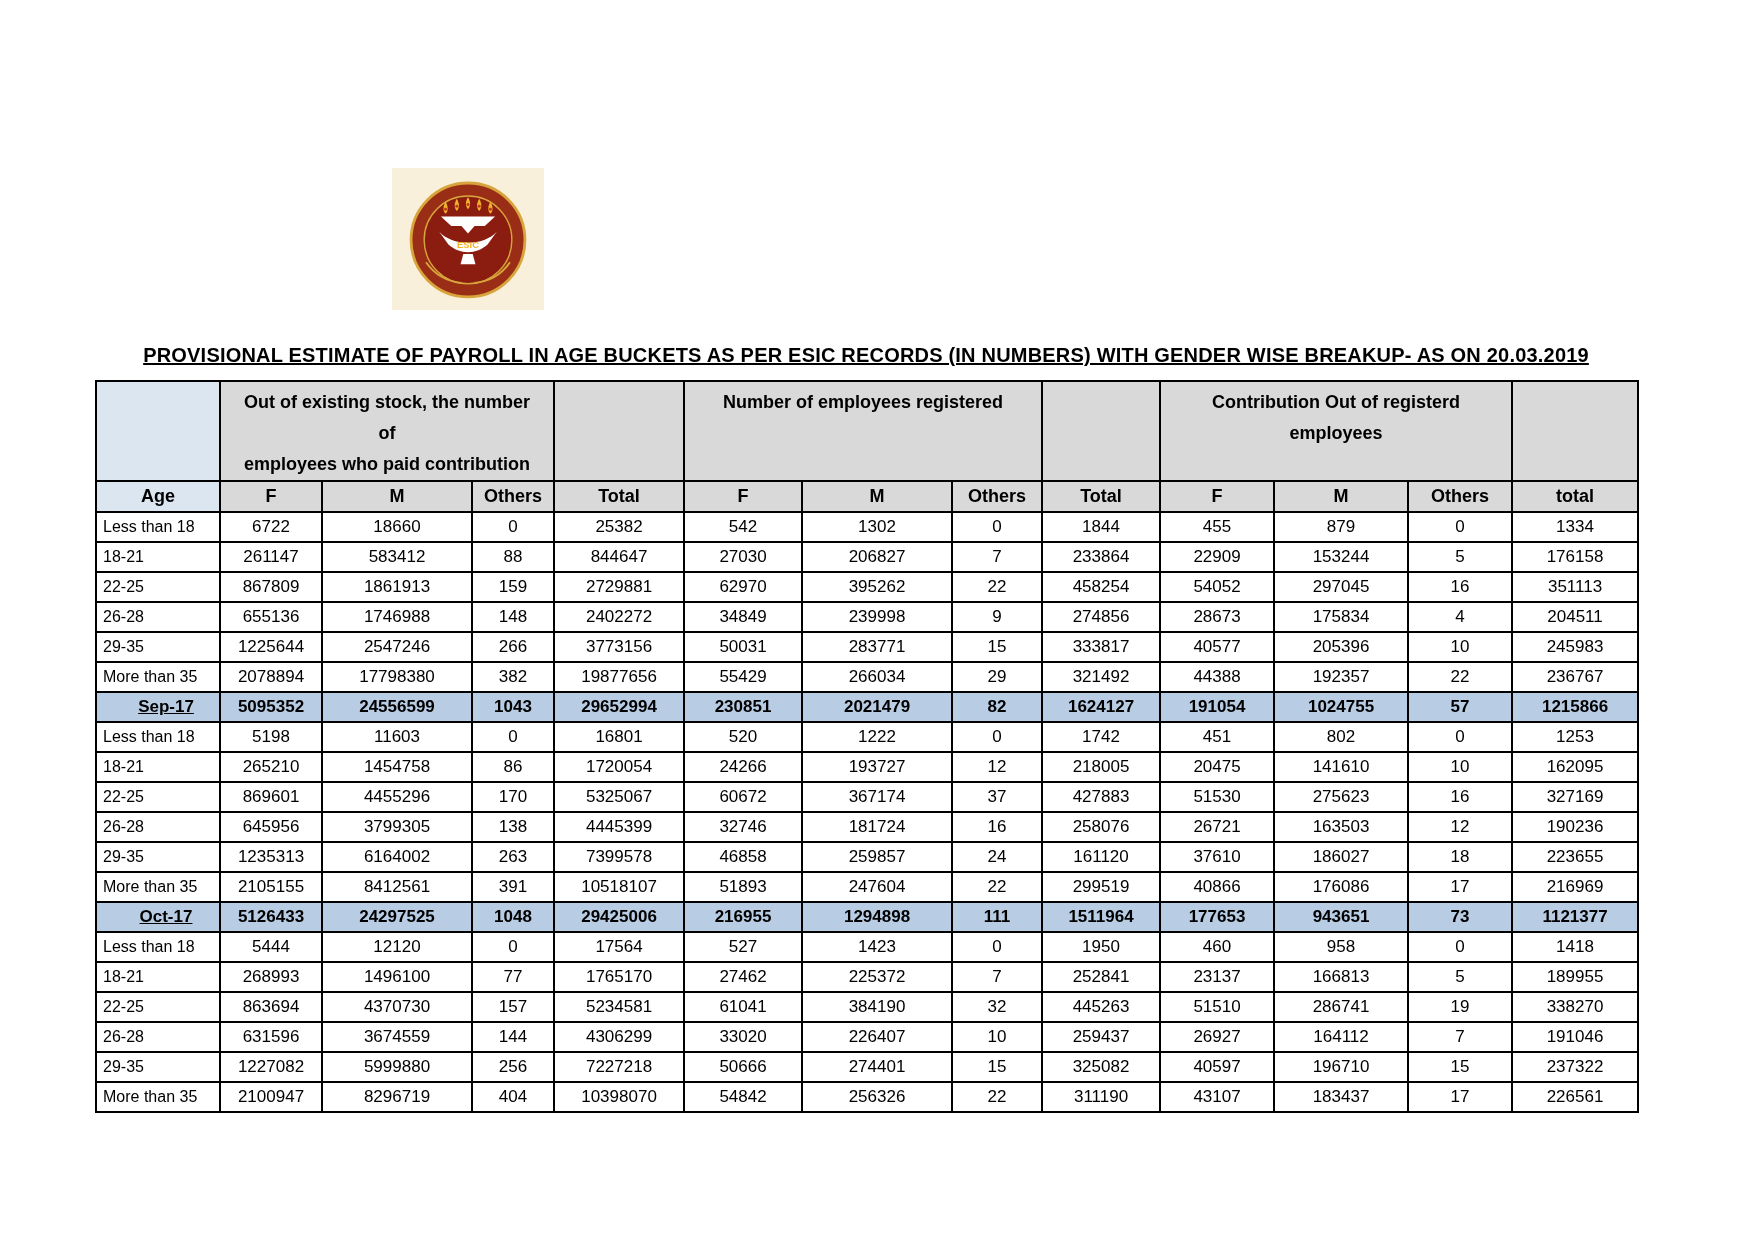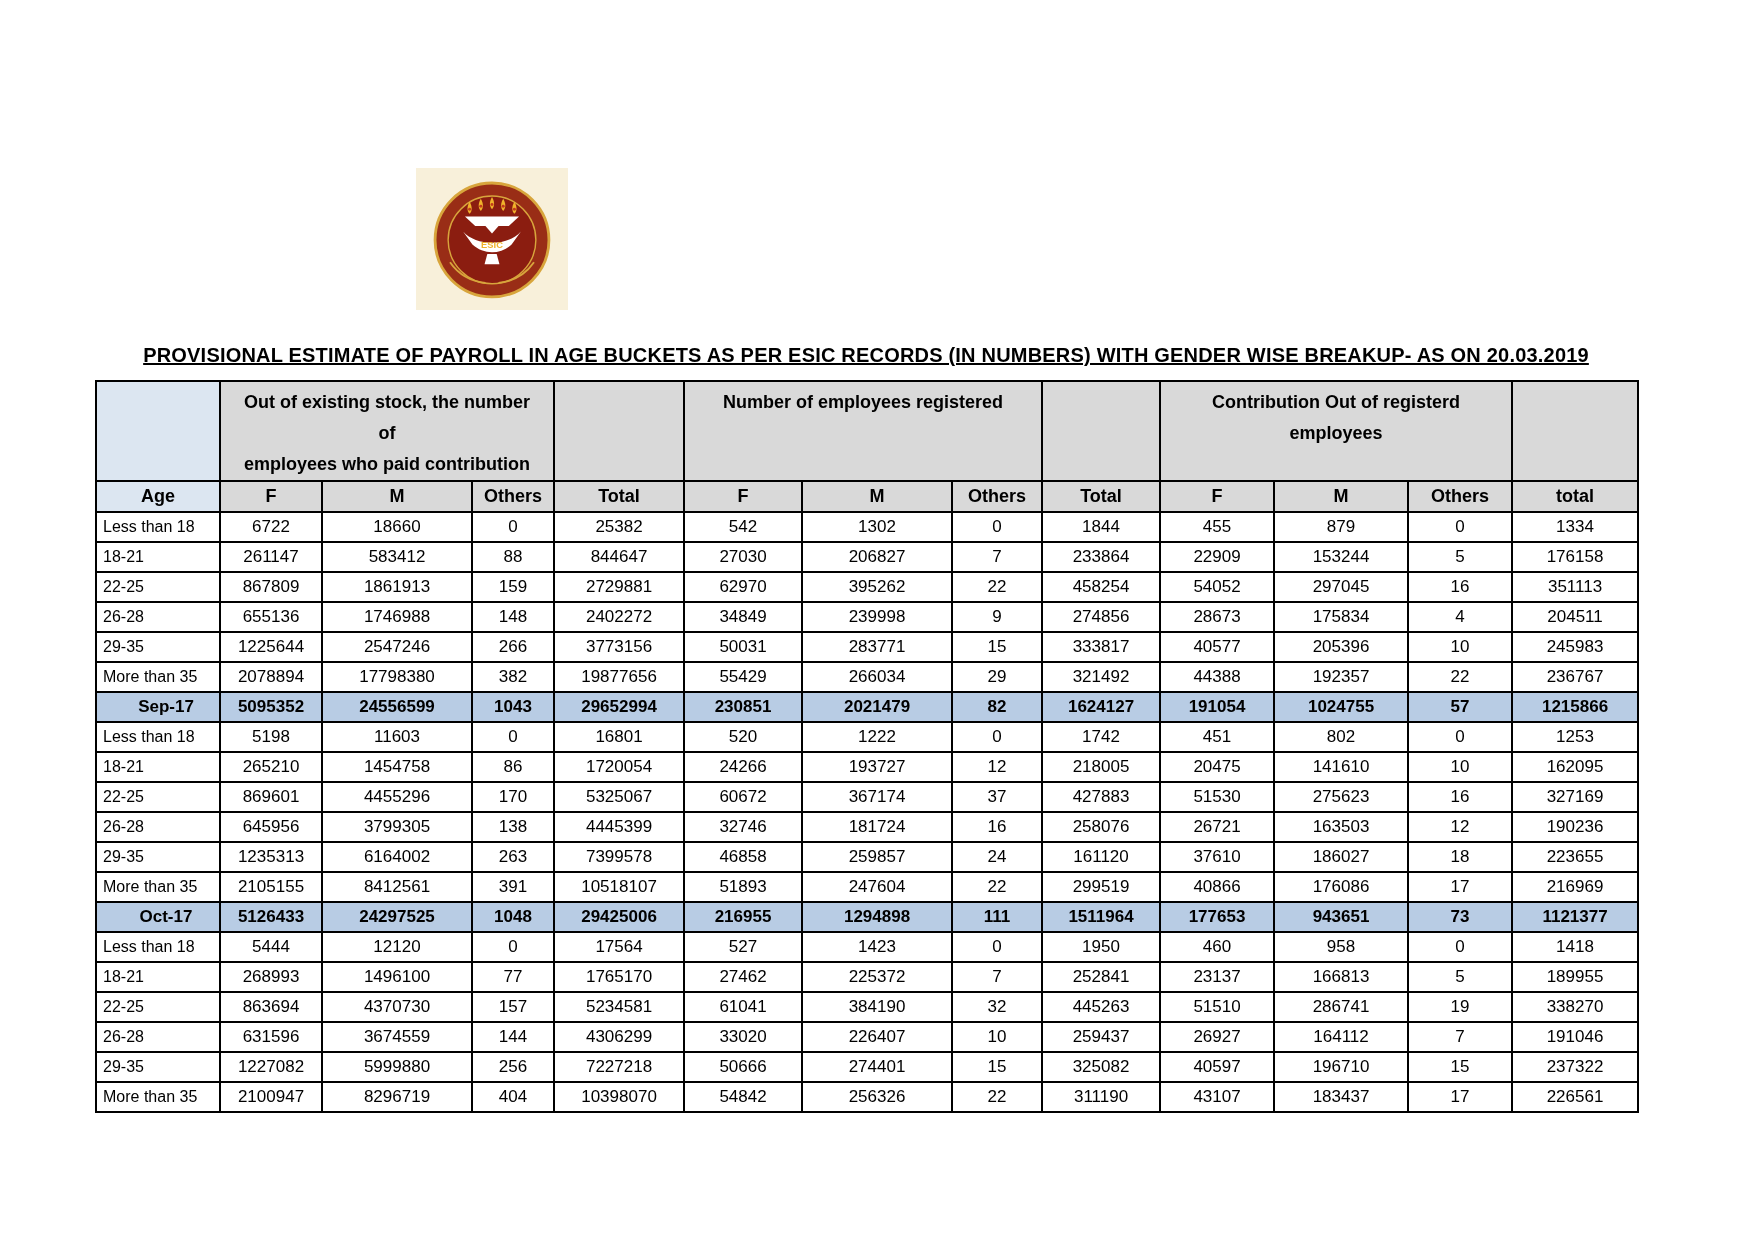--- a/index.html
+++ b/index.html
@@ -6,21 +6,21 @@
   html,body { background:#ffffff; }
   body {
     width:1755px; height:1240px; position:relative;
     font-family:"Liberation Sans", sans-serif;
     color:#000;
   }
   .page { position:absolute; inset:0; background:#fff; overflow:hidden; }
 
   
   .logo-box {
-    position:absolute; left:416px; top:168px; width:152px; height:142px;
+    position:absolute; left:392px; top:168px; width:152px; height:142px;
     background:var(--logo-bg, #f8f0da);
     display:flex; align-items:center; justify-content:center;
   }
   .org-block {
     position:absolute; left:500px; top:214px; width:790px; text-align:center;
     font-family:"Liberation Serif", serif; font-weight:bold; color:#14141f;
   }
   .org-name    { font-size:28px; letter-spacing:.3px; white-space:nowrap; }
   .org-address { font-size:20px; margin-top:5px; white-space:nowrap; }
   .org-contact { font-size:19px; margin-top:5px; white-space:nowrap; }
@@ -50,21 +50,21 @@
     height:31px; background:var(--header-grey, #d9d9d9);
     font-size:18px; font-weight:bold; text-align:center;
   }
   tr.cols-row th.age-head { background:var(--header-blue, #dce6f1); }
 
   tbody td { height:30px; font-size:17px; text-align:center; background:#fff; }
   tbody td.row-label { text-align:left; padding-left:6px; font-size:16px; }
   tbody tr.summary-row td {
     background:var(--summary-blue, #b8cce4); font-weight:bold;
   }
-  tbody tr.summary-row td.row-label { text-align:center; padding-left:16px; font-size:17px; }
+  tbody tr.summary-row td.row-label { text-align:center; padding-left:16px; font-size:17px;text-decoration:underline; }
 </style>
 </head>
 <body>
 
 <div class="page">
 
   <div class="logo-box">
     <svg width="140" height="132" viewBox="0 0 150 140">
       <circle cx="75" cy="71" r="61" fill="#992d16"></circle>
       <circle cx="75" cy="71" r="61" fill="none" stroke="#d8a53c" stroke-width="3"></circle>

